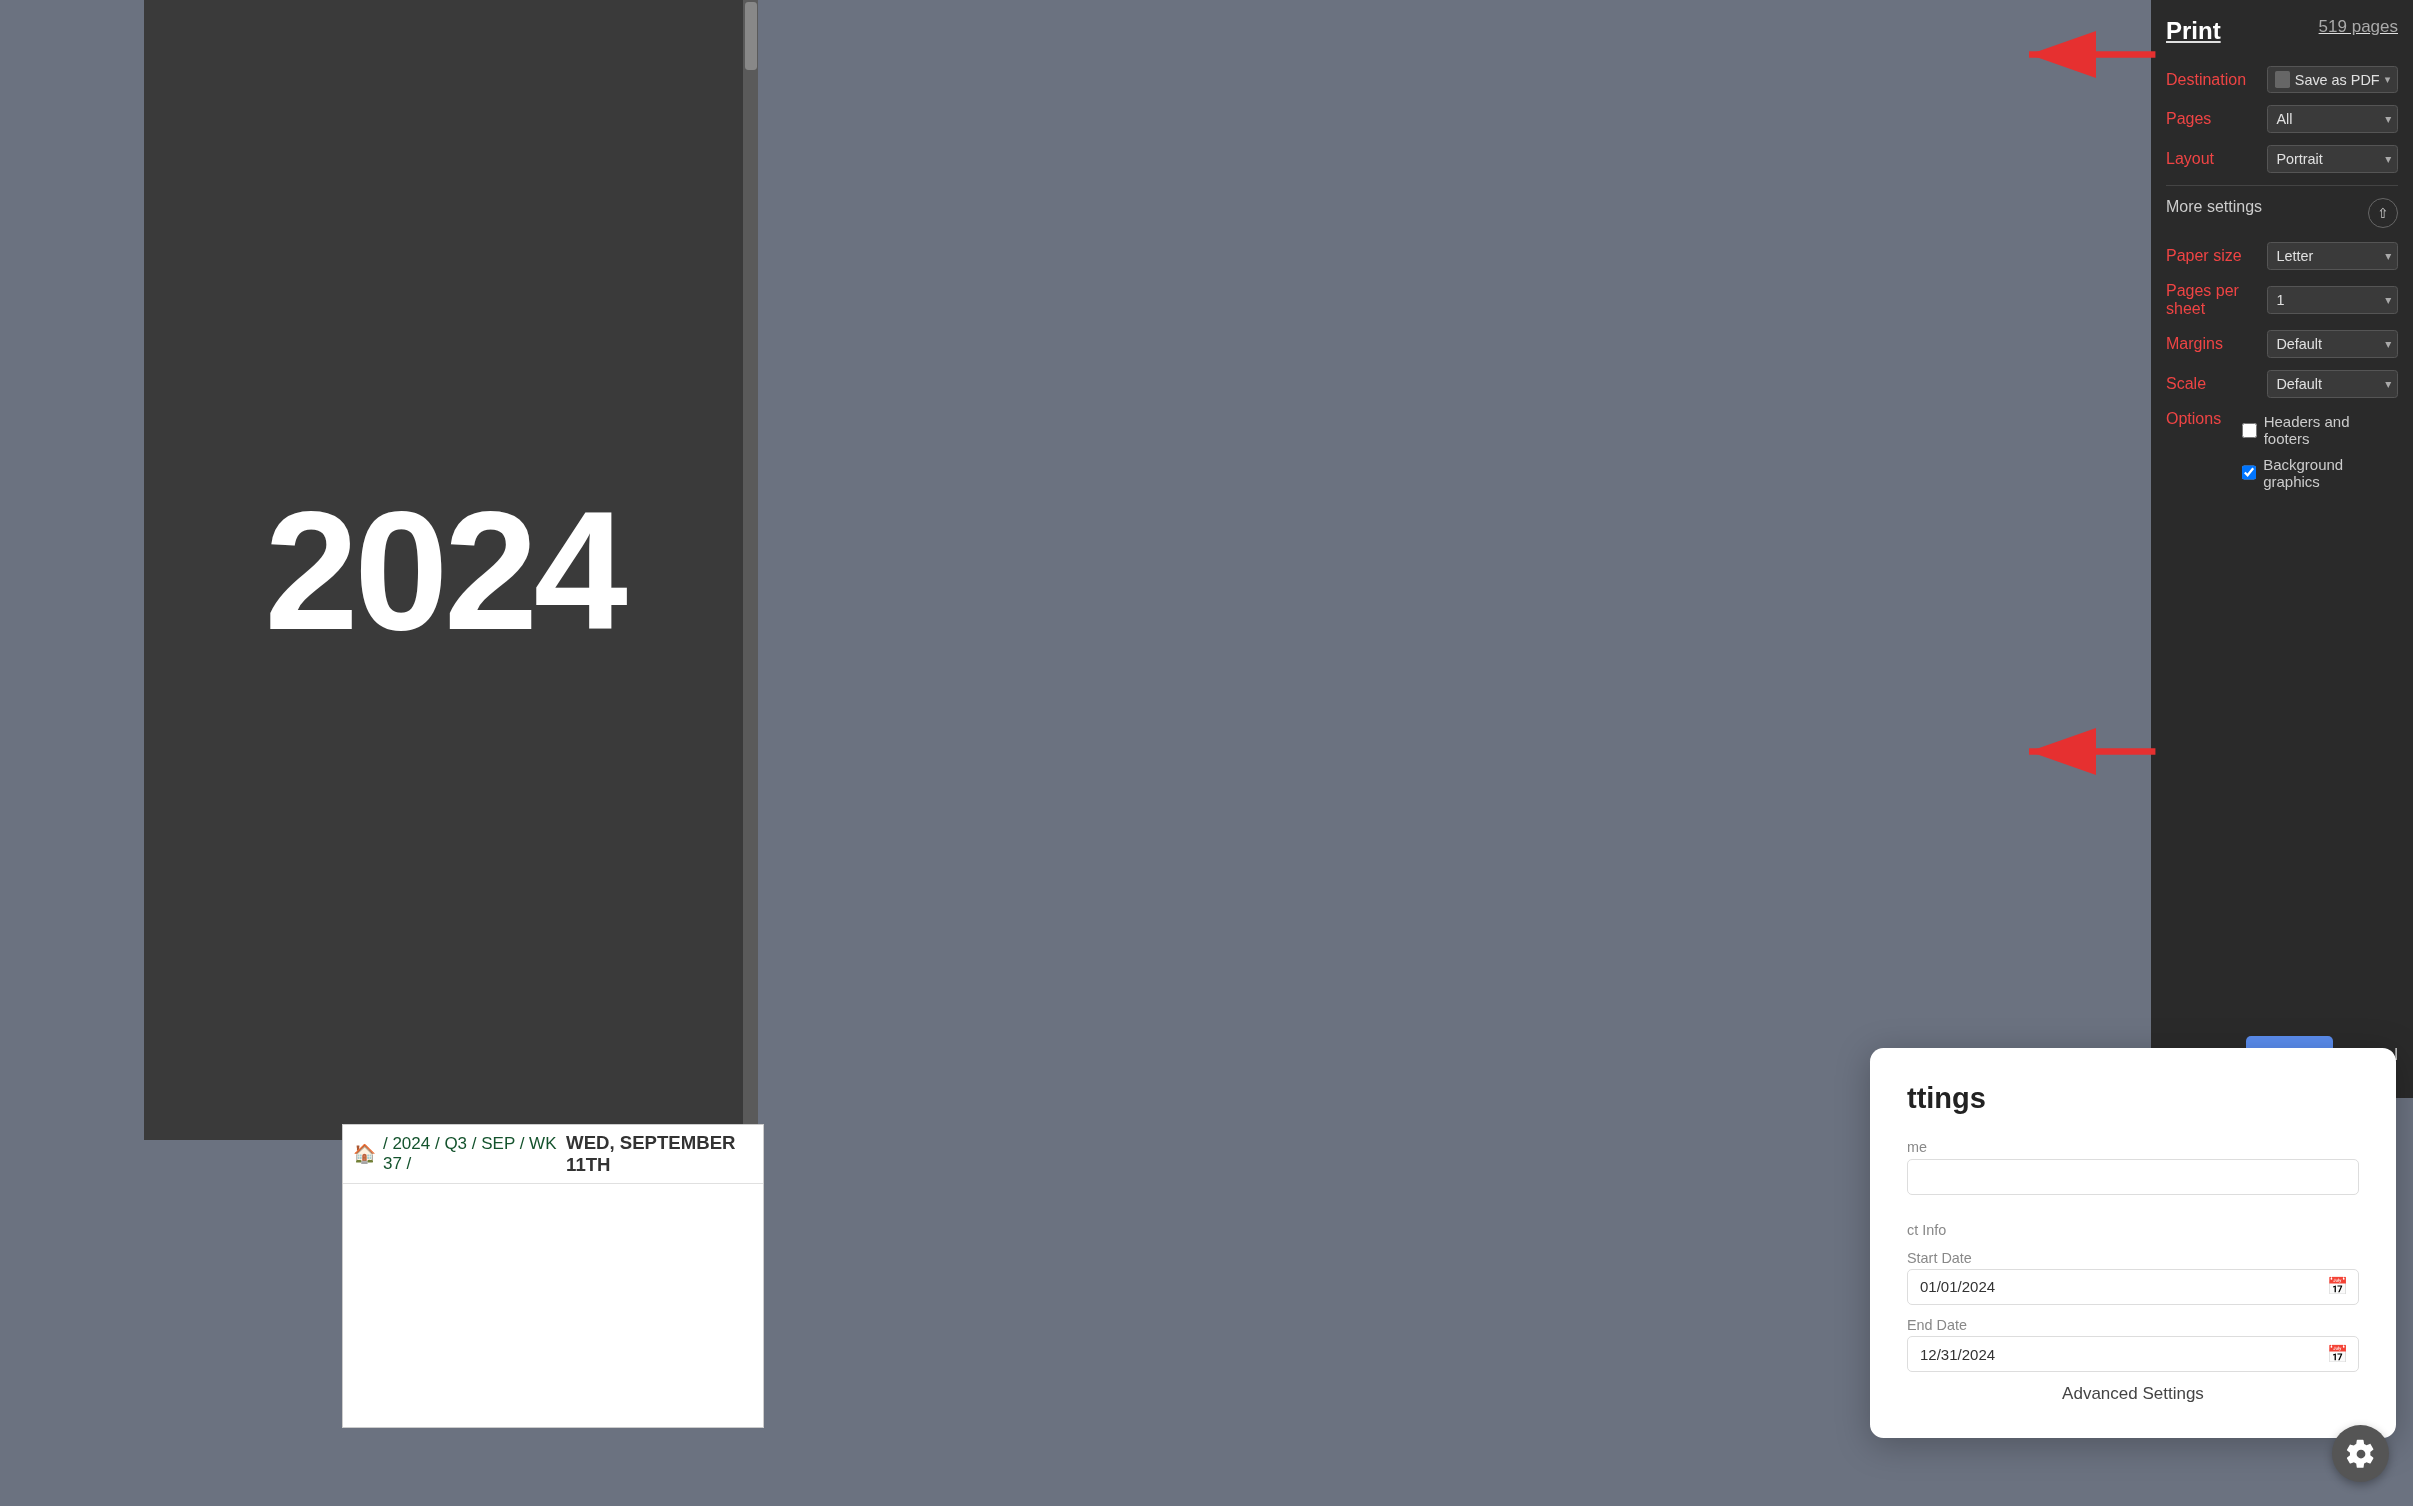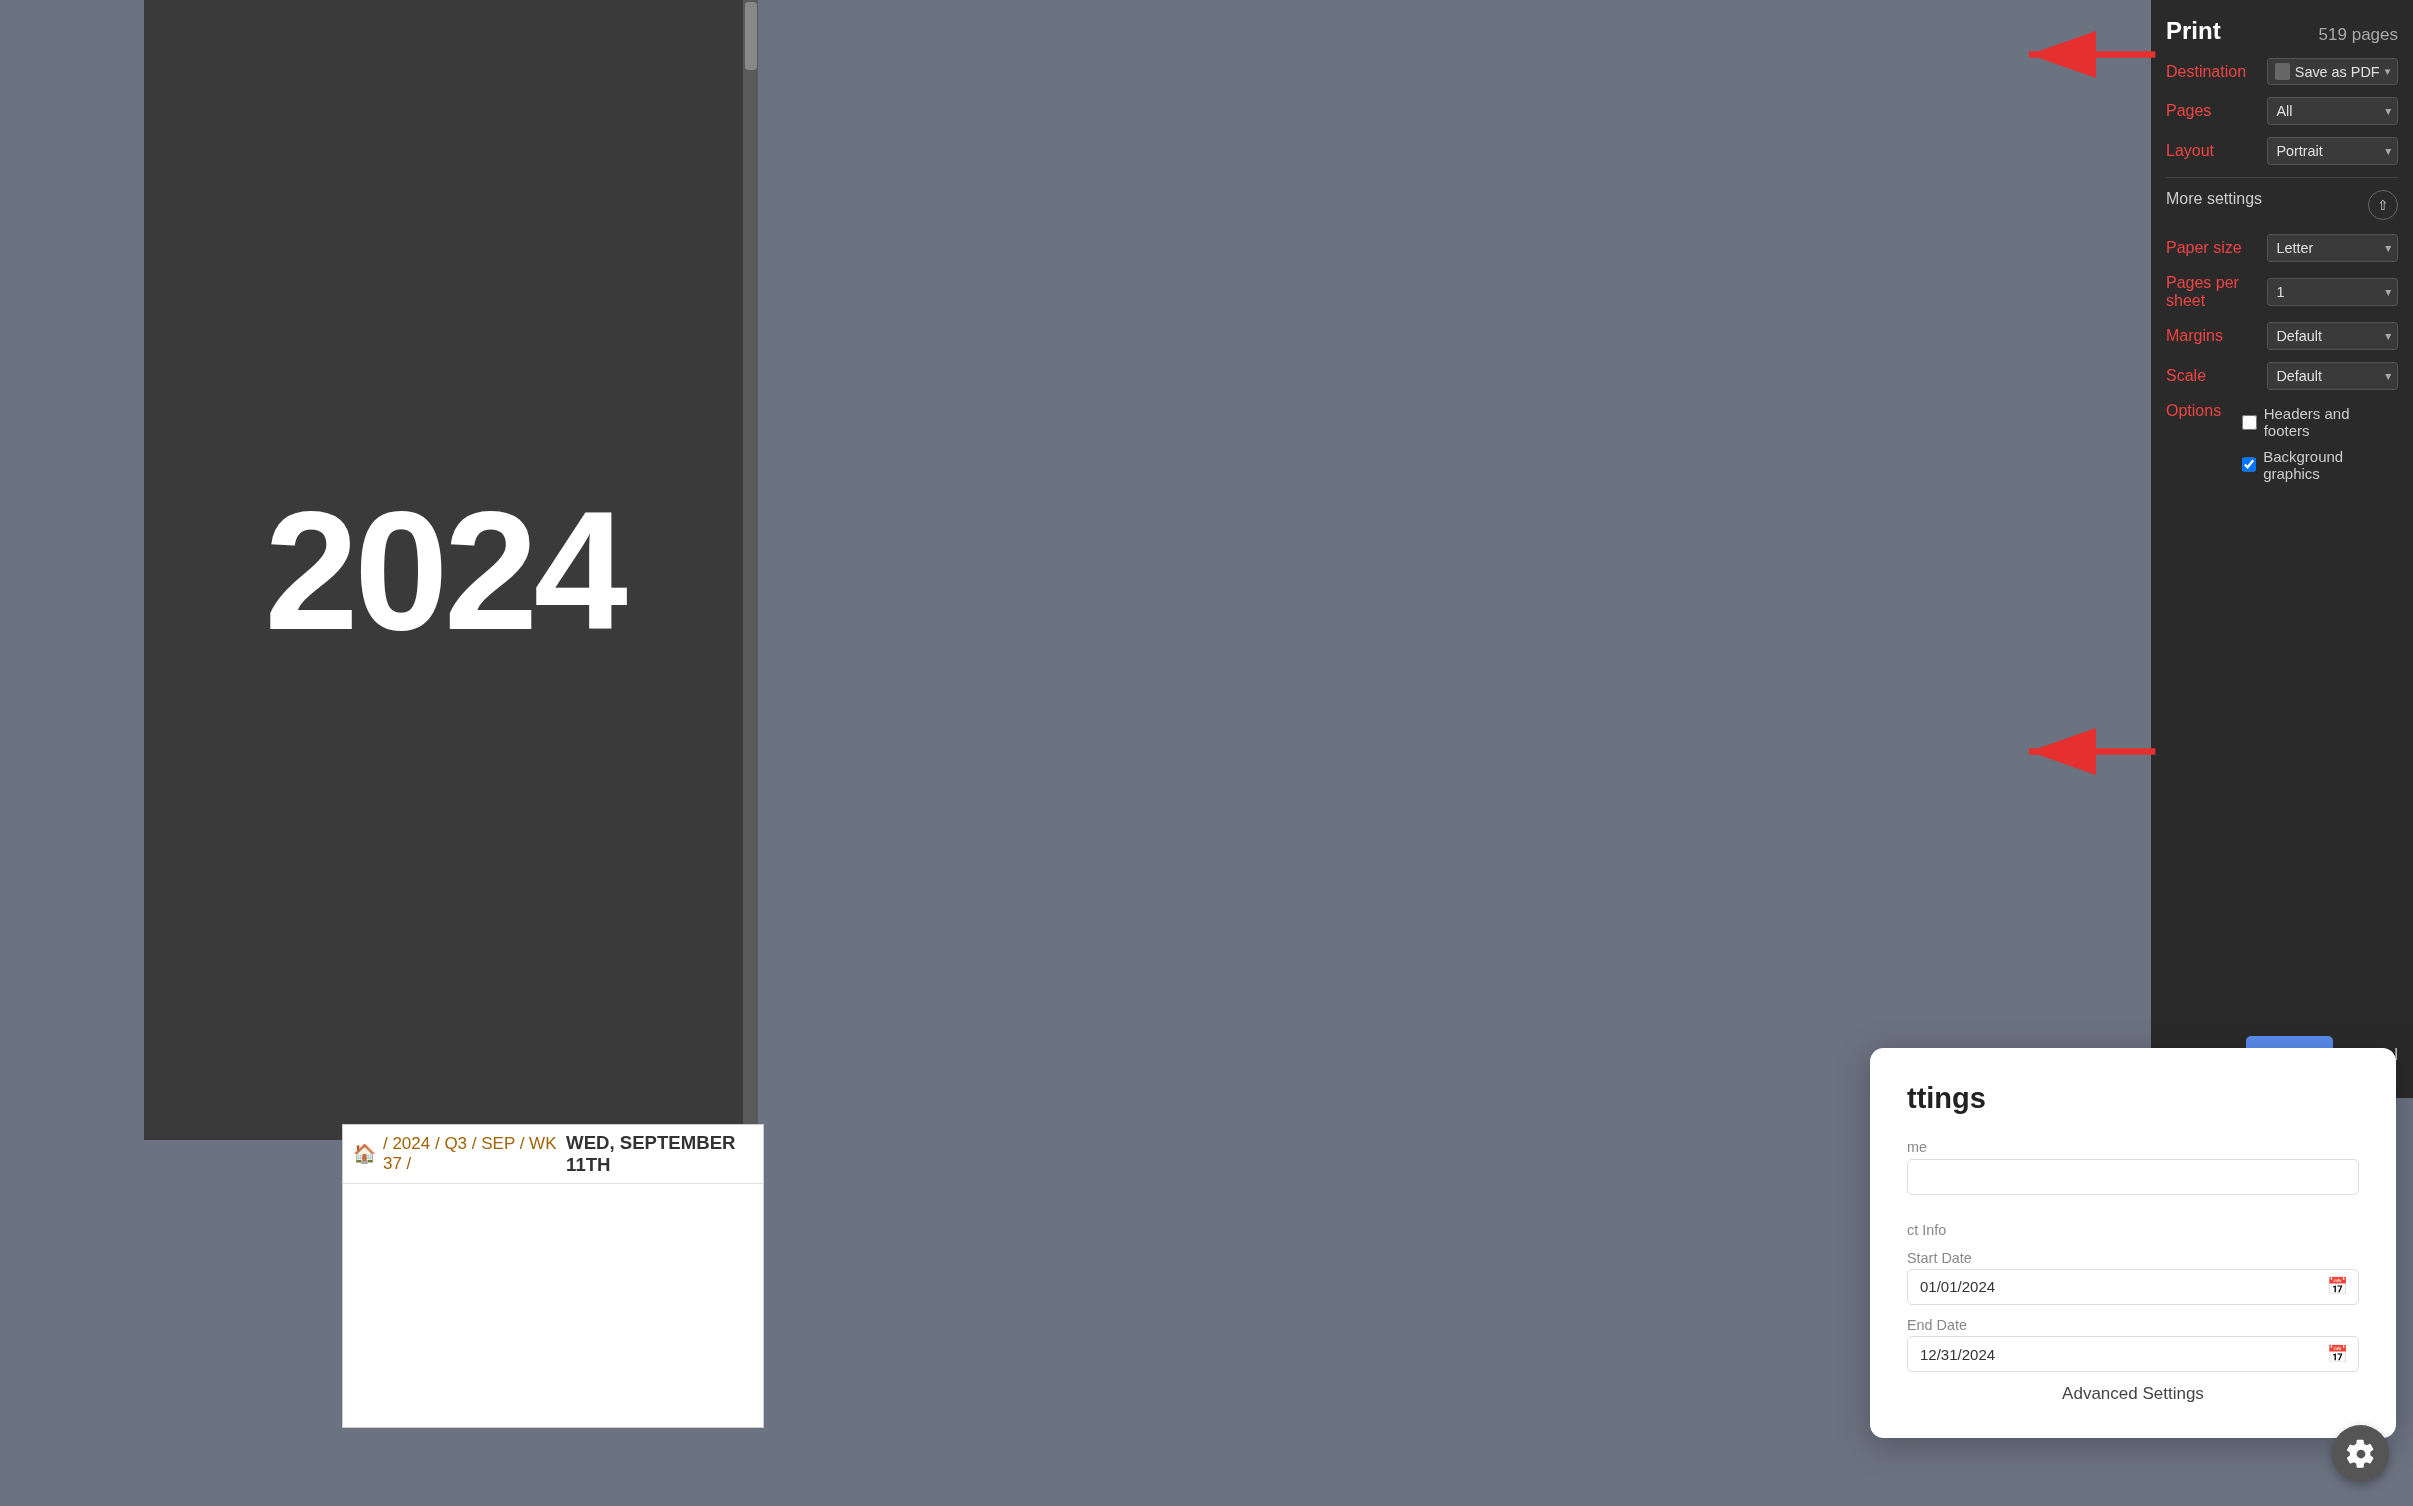--- a/index.html
+++ b/index.html
@@ -76,21 +76,21 @@
       font-size: 18.6px;
       color: #333;
       border-bottom: 0.8px solid #e0e0e0;
       display: flex;
       align-items: center;
       gap: 6.8px;
     }
 
     .breadcrumb-text {
       font-size: 17px;
-      color: #a16207;
+      color: #14532d;
     }
     .breadcrumb-bold {
       font-weight: bold;
       color: #333;
     }
 
     .calendar-body {
       padding: 8.4px;
       background: #f9f9f9;
     }
@@ -131,22 +131,23 @@
       width: 262px;
       height: 1098px;
       background: #2a2a2a;
       color: #e0e0e0;
       padding: 17px 15px;
     }
 
     .print-header {
       display: flex;
       justify-content: space-between;
-      align-items: flex-end;
-      margin-bottom: 13px;
+      align-items: flex-start;
+      margin-bottom: 21px;
+      text-decoration: underline;
     }
 
     .print-title {
       font-size: 24px;
       font-weight: 600;
       color: #fff;
     }
 
     .print-pages {
       font-size: 17px;

